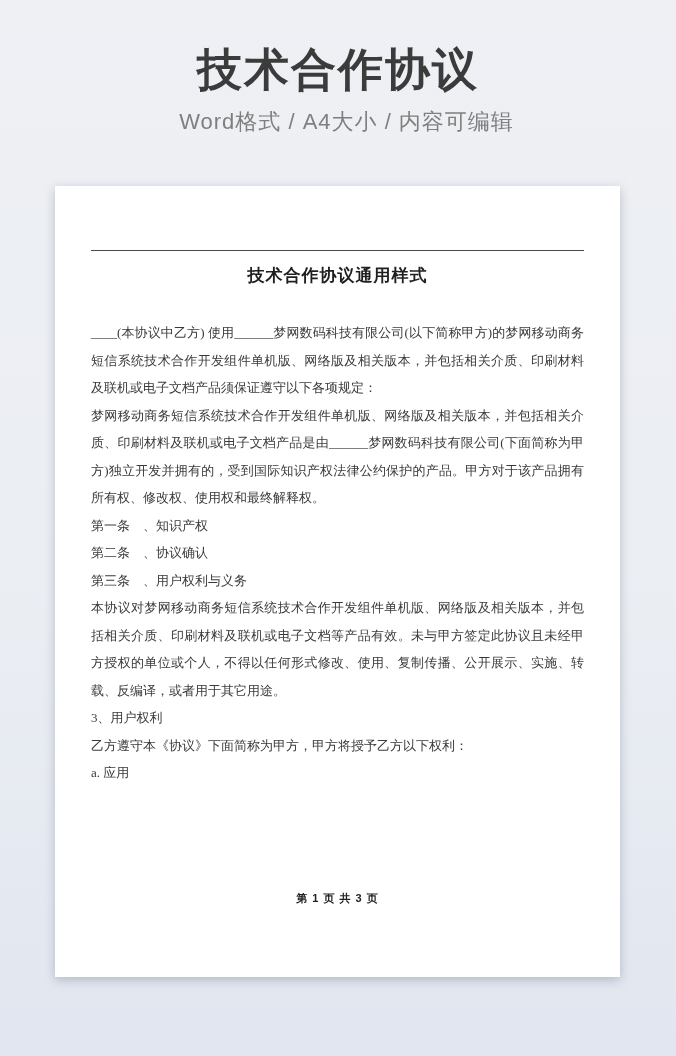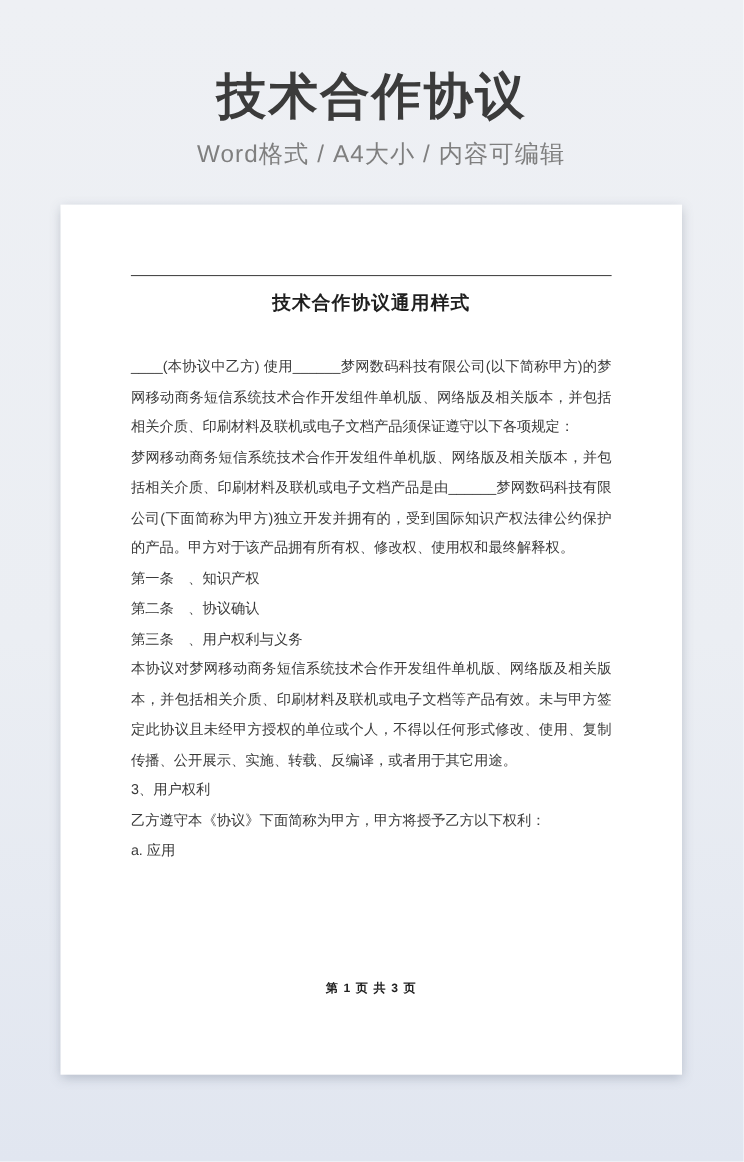--- a/index.html
+++ b/index.html
@@ -13,21 +13,21 @@
   }
 
   .banner {
     position: absolute;
     top: 0; left: 0;
     width: 100%;
     text-align: center;
   }
   .banner-title {
     margin: 0;
-    padding-top: 62px;
+    padding-top: 44px;
     font-size: 45px;
     line-height: 52px;
     font-weight: 700;
     color: #3b3b3b;
     letter-spacing: 2px;
   }
   .banner-subtitle {
     margin-top: 13px;
     font-size: 22px;
     line-height: 26px;
@@ -40,21 +40,21 @@
     position: absolute;
     left: 55px;
     top: 186px;
     width: 565px;
     height: 791px;
     background: #ffffff;
     box-shadow: 0 3px 10px rgba(90, 100, 120, 0.35);
     box-sizing: border-box;
   }
   .page-inner {
-    padding: 0 64px;
+    padding: 0 36px;
   }
   .title-rule {
     margin-top: 64px;
     height: 1px;
     background: #4a4a4a;
   }
   .doc-title {
     margin: 14px 0 0 0;
     text-align: center;
     font-size: 17px;
@@ -63,21 +63,21 @@
     color: #1f1f1f;
     letter-spacing: 1px;
   }
   .doc-body {
     margin-top: 32px;
     font-size: 13px;
     line-height: 27.5px;
     color: #3a3a3a;
     text-align: justify;
   }
-  .doc-body p { margin: 0; }
+  .doc-body p { margin: 0; font-family: Liberation Serif, serif; }
 
   .page-footer {
     position: absolute;
     left: 0; right: 0;
     bottom: 71px;
     text-align: center;
     font-size: 11px;
     font-weight: 700;
     color: #222222;
     letter-spacing: 1px;

